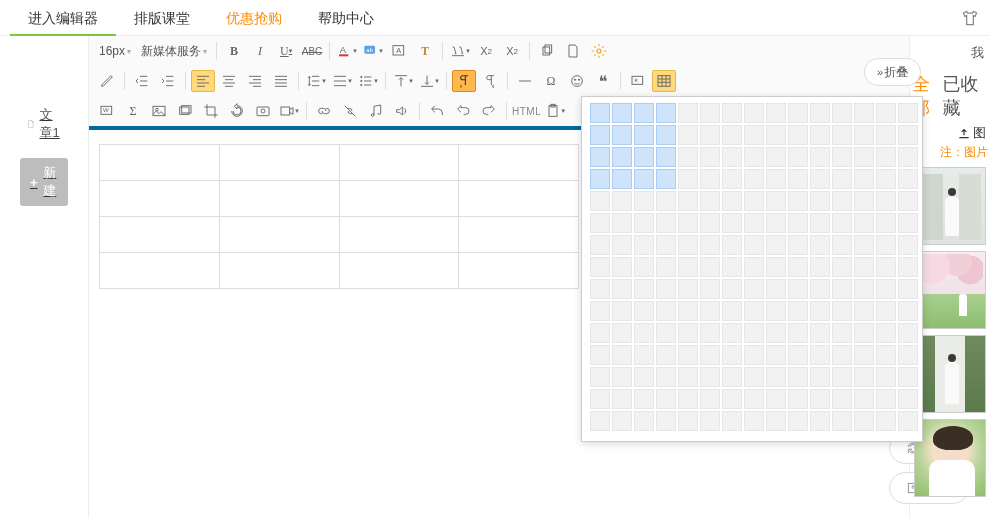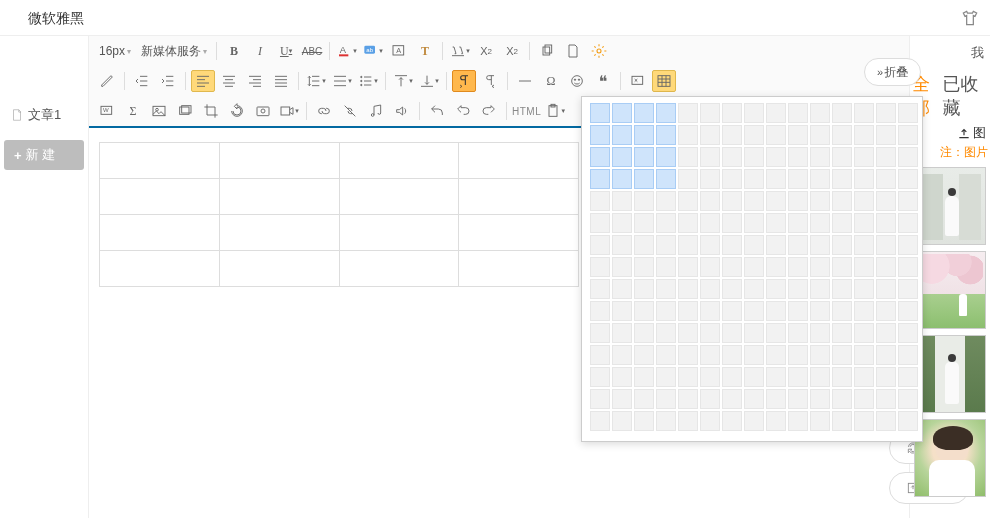--- a/index.html
+++ b/index.html
@@ -11,31 +11,31 @@
   .topnav .tab.active { color: #333; font-weight: 500; }
   .topnav .tab.active::after { content:""; position:absolute; left:0; right:0; bottom:-1px; height:2px; background:#7ec53b; }
   .topnav .tab.promo { color: #ff8a00; }
   .topnav .grow { flex: 1; }
   .topnav .shirt { width: 20px; height: 20px; fill: none; stroke: #888; stroke-width: 1.5; cursor: pointer; }
 
   
   .main { display: flex; position: absolute; top: 36px; bottom: 0; left: 0; right: 0; }
 
   
-  .leftcol { width: 88px; padding: 6px 4px; display: flex; flex-direction: column; gap: 10px; }
+  .leftcol { width: 88px; padding: 6px 20px; display: flex; flex-direction: column; gap: 10px; text-decoration: underline; }
   .doc-tab { display:flex; align-items:center; gap:4px; padding: 6px 6px; font-size: 13px; color:#555; cursor:pointer; }
   .doc-tab svg { width:14px; height:14px; stroke:#999; fill:none; }
   .newbtn { background:#bdbdbd; color:#fff; font-size:13px; border:none; border-radius:3px; padding:6px 10px; display:flex; align-items:center; gap:4px; cursor:pointer; }
   .newbtn span.plus { font-weight:bold; }
 
   
   .editorcol { flex: 1; border-left: 1px solid #eee; border-right: 1px solid #eee; position: relative; }
 
   
-  .toolbar { border-bottom: 2px solid #0369a1; background: #fafafa; }
+  .toolbar { border-bottom: 4px solid #0369a1; background: #fafafa; }
   .tbrow { display:flex; align-items:center; padding: 4px 6px; gap: 2px; flex-wrap: nowrap; }
   .tbtn { width: 24px; height: 22px; display:inline-flex; align-items:center; justify-content:center; cursor:pointer; border-radius:2px; color:#666; }
   .tbtn svg { width:16px; height:16px; }
   .tbtn.active { background:#ffd97a; border:1px solid #e0b84e; }
   .tbtn.active-orange { background:#ffb84d; border:1px solid #e08a1e; }
   .tsel { font-size:12px; color:#555; padding:2px 4px; display:inline-flex; align-items:center; gap:2px; cursor:pointer; }
   .tsel .caret { font-size:8px; color:#aaa; }
   .sep { width:1px; height:18px; background:#ddd; margin:0 3px; }
 
   .stroke-ico { fill:none; stroke:currentColor; stroke-width:1.4; }
@@ -71,21 +71,24 @@
   .thumb { width:72px; height:78px; background:#ddd; border:1px solid #ccc; position:relative; overflow:hidden; cursor:pointer; }
   .thumb .sky { position:absolute; inset:0; }
   .thumb .fg { position:absolute; }
   .act-btn { position:absolute; border:1px solid #ddd; border-radius:18px; background:#fff; padding: 6px 16px; display:flex; align-items:center; gap:6px; font-size:13px; color:#555; cursor:pointer; }
   .act-btn svg { width:14px; height:14px; fill:none; stroke:#888; stroke-width:1.5; }
 </style>
 </head>
 <body>
 
 <div class="topnav">
-  <div class="tab">微软雅黑</div>
+  <div class="tab active">进入编辑器</div>
+  <div class="tab">排版课堂</div>
+  <div class="tab promo">优惠抢购</div>
+  <div class="tab">帮助中心</div>
   <div class="grow"></div>
   <svg class="shirt" viewBox="0 0 24 24">
       <path d="M4 6l4-2 1 2h6l1-2 4 2-2 4-2-1v11H8V9L6 10 4 6z"></path>
     </svg>
 </div>
 
 <div class="main">
 
   <div class="leftcol">
     <div style="height:48px"></div>

